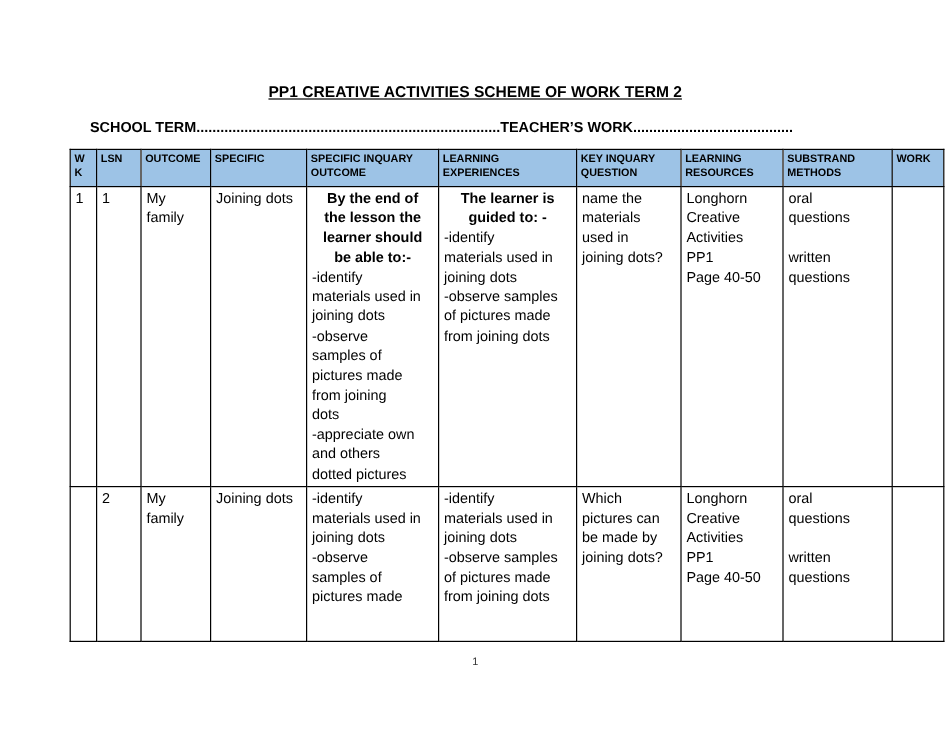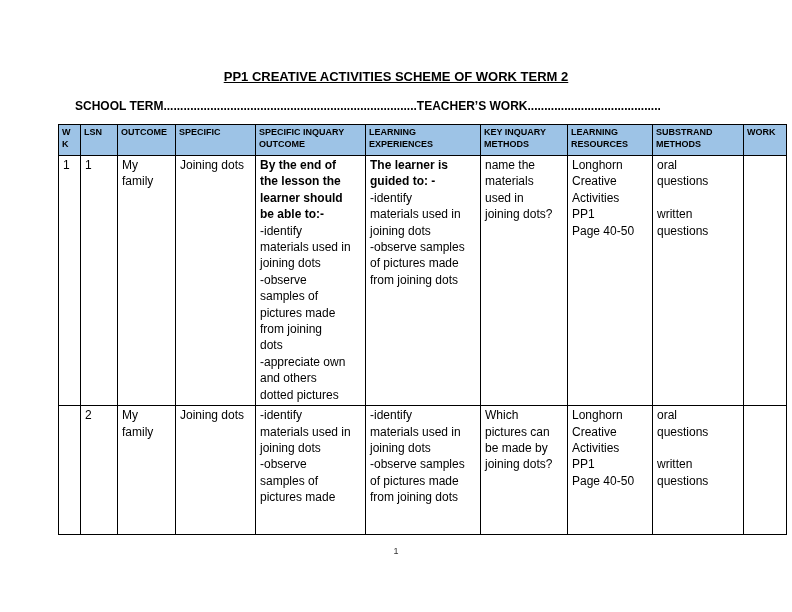--- a/index.html
+++ b/index.html
@@ -25,21 +25,21 @@
     white-space:pre-line; overflow:hidden;
   }
   .sow th {
     background:var(--hdr, #9DC3E6);
     font-size:9px; font-weight:bold; text-align:left;
     padding:2px 3px; line-height:1.3;
   }
   .sow td {
     font-size:12px; padding:1px 4px 2px 4px; line-height:16.4px;
   }
-  .b { display:block; font-weight:bold; }
+  .b { display:block; font-weight:bold;text-align:center; }
   tr.hrow { height:31px; }
   tr.r0 { height:248px; }
   tr.r1 { height:129px; }
 
   .pagenum {
     position:absolute; top:546px; left:0; width:792px;
     text-align:center; font-size:9px; color:#333;
   }
 </style>
 </head>
@@ -69,21 +69,21 @@
         <th>W
 K</th>
         <th>LSN</th>
         <th>OUTCOME</th>
         <th>SPECIFIC</th>
         <th>SPECIFIC INQUARY
 OUTCOME</th>
         <th>LEARNING
 EXPERIENCES</th>
         <th>KEY INQUARY
-METHODS</th>
+QUESTION</th>
         <th>LEARNING
 RESOURCES</th>
         <th>SUBSTRAND
 METHODS</th>
         <th>WORK</th>
       </tr>
     </thead>
     <tbody>
       <tr class="r0">
         <td>1</td>

